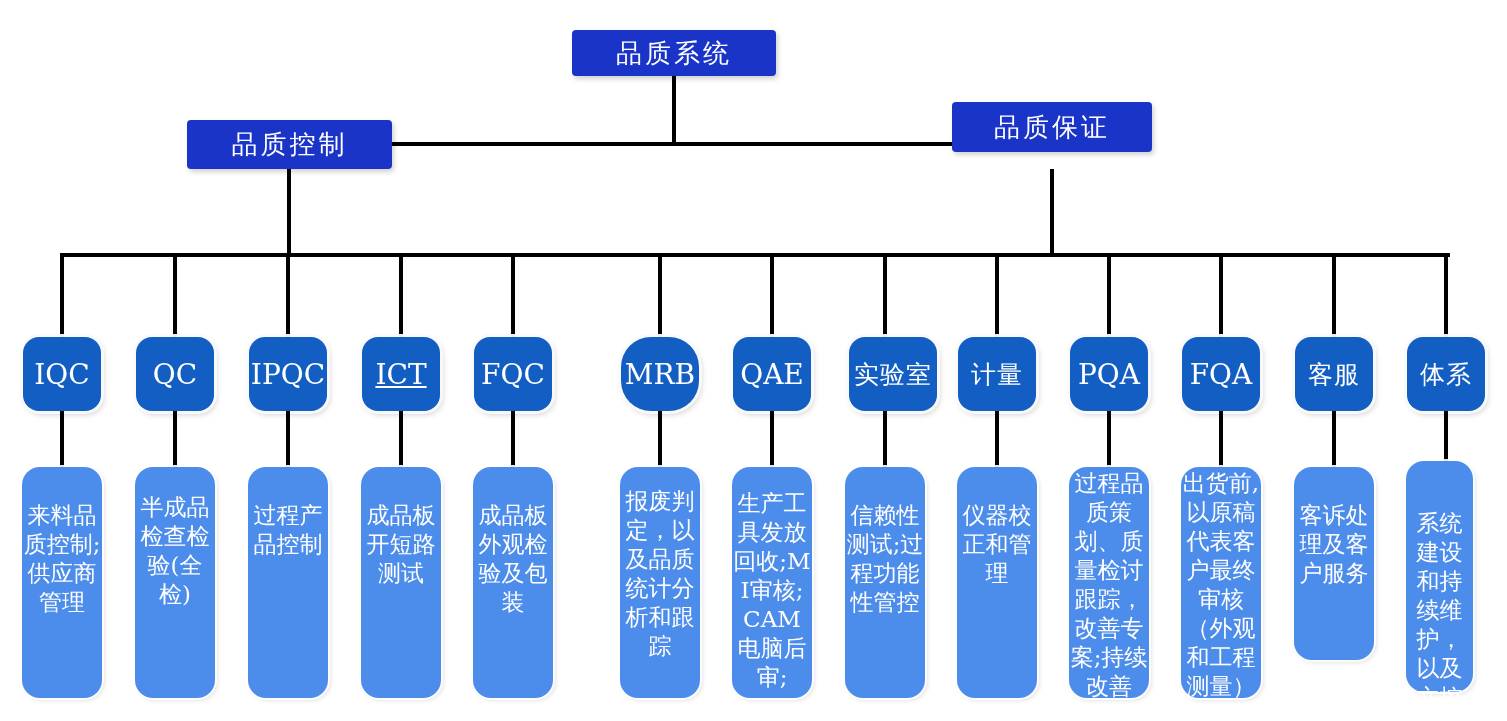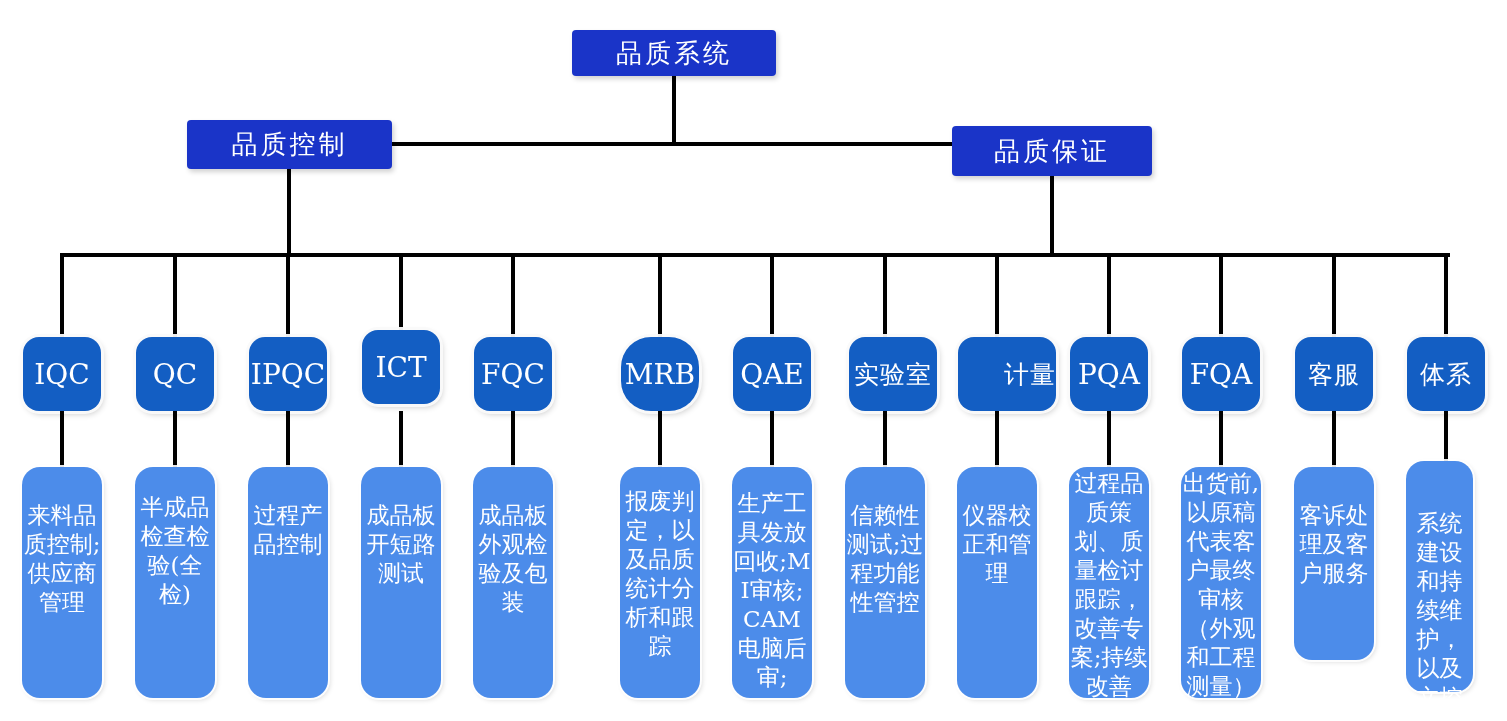--- a/index.html
+++ b/index.html
@@ -65,21 +65,21 @@
   <div class="line" style="left:1050px; top:169px; width:4px; height:88px;"></div>
   <div class="line" style="left:60px; top:253px; width:1390px; height:4px;"></div>
 
   <div class="box lvl-box" style="left:572px; top:30px; width:204px; height:46px;">
     <span>品质系统</span>
   </div>
 
   <div class="box lvl-box" style="left:187px; top:120px; width:205px; height:49px;">
     <span>品质控制</span>
   </div>
-  <div class="box lvl-box" style="left:952px; top:126px; width:200px; height:50px;">
+  <div class="box lvl-box" style="left:952px; top:102px; width:200px; height:50px;">
     <span>品质保证</span>
   </div>
 
   <div id="children">
       <div class="line" style="left: 60px; top: 253px; width: 4px; height: 84px;"></div>
       <div class="box child-box" style="left: 23px; top: 337px; width: 78px; height: 74px;">
         <span>IQC</span>
       </div>
       <div class="line" style="left: 60px; top: 411px; width: 4px; height: 56px;"></div>
       <div class="box desc-box" style="left: 22px; top: 467px; width: 80px; height: 231px; padding-top: 34px;">
@@ -95,21 +95,21 @@
       </div>
       <div class="line" style="left: 286px; top: 253px; width: 4px; height: 84px;"></div>
       <div class="box child-box" style="left: 249px; top: 337px; width: 78px; height: 74px;">
         <span>IPQC</span>
       </div>
       <div class="line" style="left: 286px; top: 411px; width: 4px; height: 56px;"></div>
       <div class="box desc-box" style="left: 248px; top: 467px; width: 80px; height: 231px; padding-top: 34px;">
         <div class="desc-text">过程产品控制</div>
       </div>
       <div class="line" style="left: 399px; top: 253px; width: 4px; height: 84px;"></div>
-      <div class="box child-box" style="left: 362px; top: 330px; width: 78px; height: 74px;">
+      <div class="box child-box" style="left: 362px; top: 337px; width: 78px; height: 74px; text-decoration: underline;">
         <span>ICT</span>
       </div>
       <div class="line" style="left: 399px; top: 411px; width: 4px; height: 56px;"></div>
       <div class="box desc-box" style="left: 361px; top: 467px; width: 80px; height: 231px; padding-top: 34px;">
         <div class="desc-text">成品板开短路测试</div>
       </div>
       <div class="line" style="left: 511px; top: 253px; width: 4px; height: 84px;"></div>
       <div class="box child-box" style="left: 474px; top: 337px; width: 78px; height: 74px;">
         <span>FQC</span>
       </div>
@@ -135,21 +135,21 @@
       </div>
       <div class="line" style="left: 883px; top: 253px; width: 4px; height: 84px;"></div>
       <div class="box child-box cjk" style="left: 841px; top: 337px; width: 88px; height: 74px; margin-left: 8px;">
         <span>实验室</span>
       </div>
       <div class="line" style="left: 883px; top: 411px; width: 4px; height: 56px;"></div>
       <div class="box desc-box" style="left: 845px; top: 467px; width: 80px; height: 231px; padding-top: 34px;">
         <div class="desc-text">信赖性测试;过程功能性管控</div>
       </div>
       <div class="line" style="left: 995px; top: 253px; width: 4px; height: 84px;"></div>
-      <div class="box child-box cjk" style="left: 958px; top: 337px; width: 98px; height: 74px; justify-content: flex-end;">
+      <div class="box child-box cjk" style="left: 958px; top: 337px; width: 78px; height: 74px;">
         <span>计量</span>
       </div>
       <div class="line" style="left: 995px; top: 411px; width: 4px; height: 56px;"></div>
       <div class="box desc-box" style="left: 957px; top: 467px; width: 80px; height: 231px; padding-top: 34px;">
         <div class="desc-text">仪器校正和管理</div>
       </div>
       <div class="line" style="left: 1107px; top: 253px; width: 4px; height: 84px;"></div>
       <div class="box child-box" style="left: 1070px; top: 337px; width: 78px; height: 74px;">
         <span>PQA</span>
       </div>

